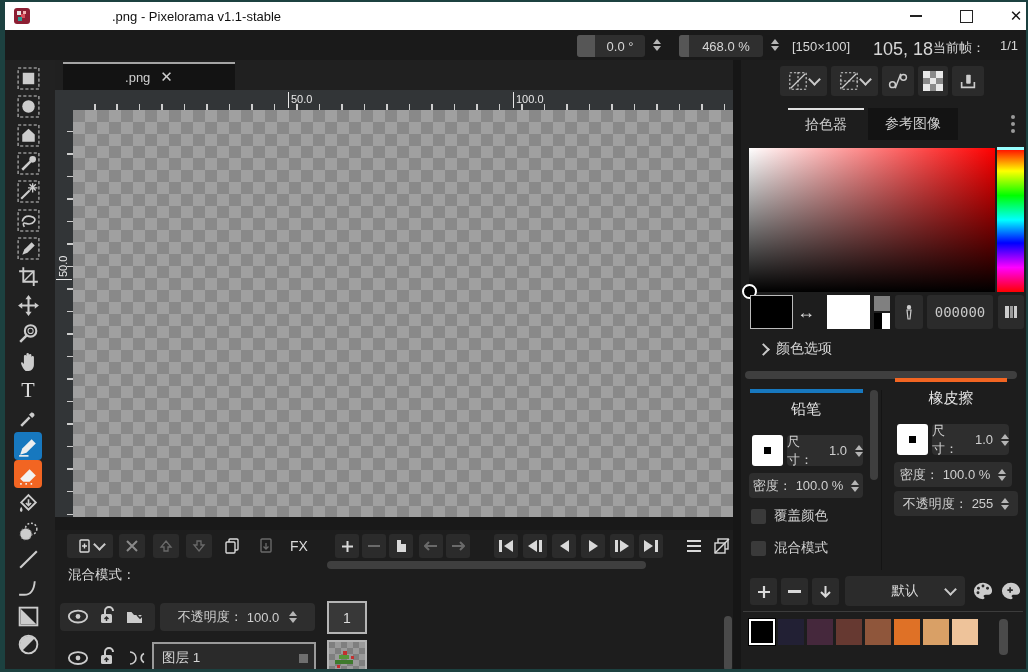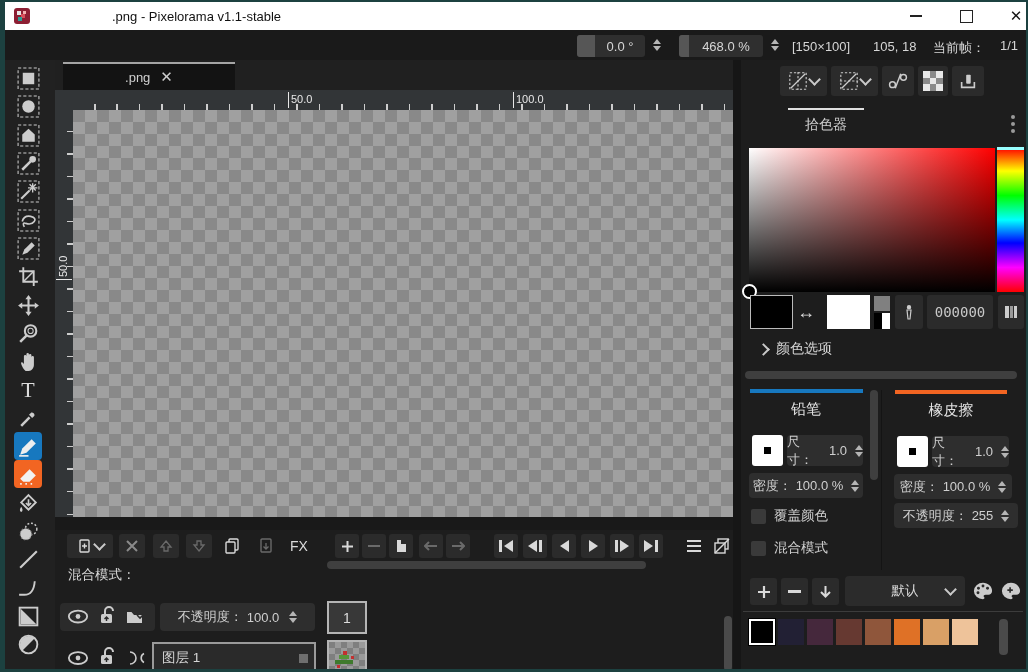--- a/index.html
+++ b/index.html
@@ -100,21 +100,21 @@
     </div>
   <div class="abs" style="left:674px;top:33px;width:84px;height:22px;background:#2f2f2f;border-radius:3px;display:flex;align-items:center">
     <span style="width:10px;height:22px;background:#565656;border-radius:3px 0 0 3px"></span>
     <span class="txt" style="flex:1;text-align:center;font-size:13px">468.0 %</span>
   </div>
   <div class="spin abs" style="left:762px;top:37px">
       <span class="sp u"></span>
       <span class="sp d"></span>
     </div>
   <span class="txt abs" style="left:787px;top:37px;font-size:13px">[150×100]</span>
-  <span class="txt abs" style="left:868px;top:37px;font-size:13px">105, 18</span>
+  <span class="txt abs" style="left:868px;top:37px;font-size:18px">105, 18</span>
   <span class="txt abs" style="left:928px;top:37px;font-size:13px">当前帧：</span>
   <span class="txt abs" style="left:995px;top:36px;font-size:13px">1/1</span>
 
   <div id="toolbar">
     <div class="tool" style="top:4px">
         <svg viewBox="0 0 24 24">
           <rect x="2" y="2" width="20" height="20" fill="none" stroke="#ccc" stroke-dasharray="3 2"></rect>
           <rect x="6.5" y="6.5" width="11" height="11" fill="#ccc"></rect>
         </svg>
       </div>
@@ -462,20 +462,23 @@
     </div>
     <div class="btn" style="left:211px;top:6px;width:32px;height:30px">
       <svg width="20" height="20" viewBox="0 0 22 22">
           <path d="M4 12 v6 h14 v-6" fill="none" stroke="#ccc" stroke-width="1.8"></path>
           <rect x="9" y="4" width="5" height="10" rx="1" fill="#ccc"></rect>
         </svg>
     </div>
 
     <div class="rtab" style="left:47px;width:76px;background:#1d1d1d;border-top:2px solid #e0e0e0;box-sizing:border-box">
         <span>拾色器</span>
+      </div>
+    <div class="rtab" style="left:127px;width:90px;background:#131313">
+        <span>参考图像</span>
       </div>
     <div class="dots3 abs" style="left:270px;top:52px">
         <span></span>
         <span></span>
         <span></span>
       </div>
 
     <div id="sv-square"></div>
     <div class="abs" style="left:1px;top:224px;width:15px;height:15px;border:2px solid #fff;border-radius:50%;background:#000;box-sizing:border-box"></div>
     <div id="hue-bar"></div>
@@ -534,21 +537,21 @@
         <span class="checkbox"></span>
         <span class="cklabel">覆盖颜色</span>
       </div>
       <div class="abs" style="left:8px;top:152px;display:flex;align-items:center">
         <span class="checkbox"></span>
         <span class="cklabel">混合模式</span>
       </div>
     </div>
     <div class="scroll" style="left:129px;top:330px;width:8px;height:90px"></div>
 
-    <div class="abs" style="left:146px;top:328px;width:138px;height:185px">
+    <div class="abs" style="left:146px;top:316px;width:138px;height:185px">
       <div class="abs" style="left: 8px; top: 2px; width: 112px; height: 4px; background: rgb(242, 101, 34);" id="eraser-accent"></div>
       <div class="panel-title" style="top:13px;width:128px">橡皮擦</div>
       <div class="abs" style="left:10px;top:48px;width:31px;height:31px;background:#fff;border-radius:3px;display:flex;align-items:center;justify-content:center">
           <span style="width:7px;height:7px;background:#000"></span>
         </div>
       <div class="optbox" style="left:45px;top:48px;width:77px;height:31px">
         <span>尺寸：</span>
         <span>1.0</span>
         <span class="spin">
             <span class="sp u"></span>

